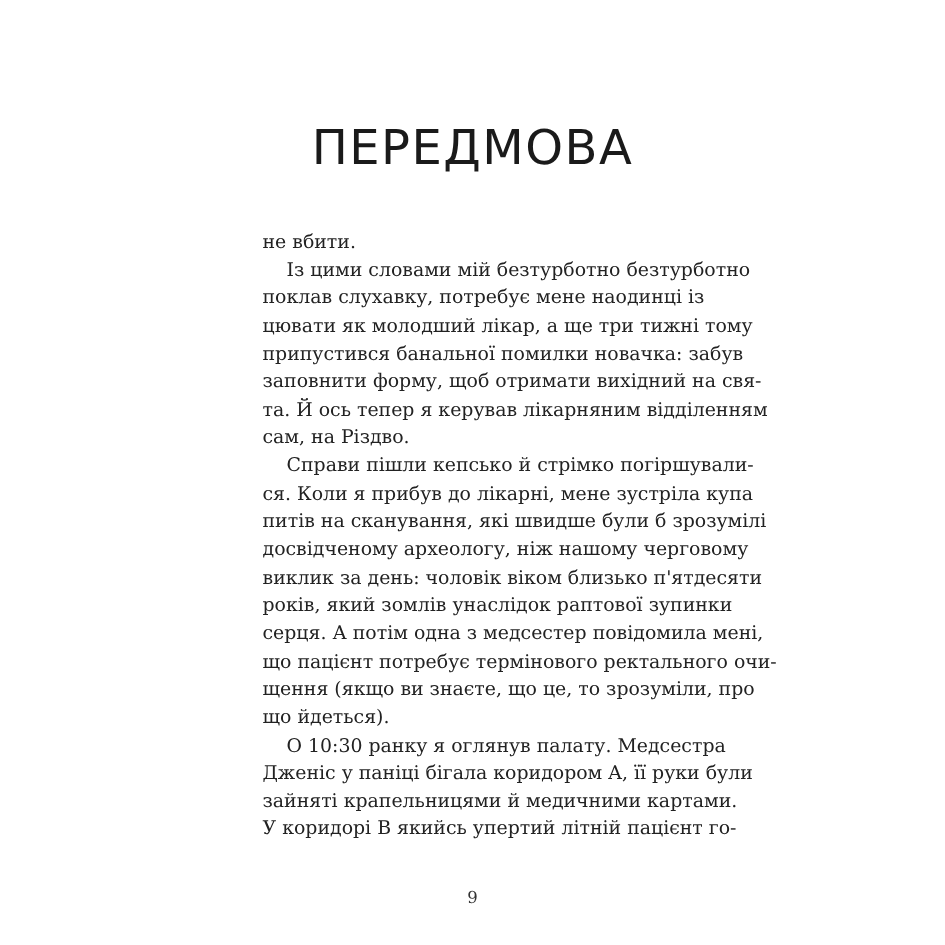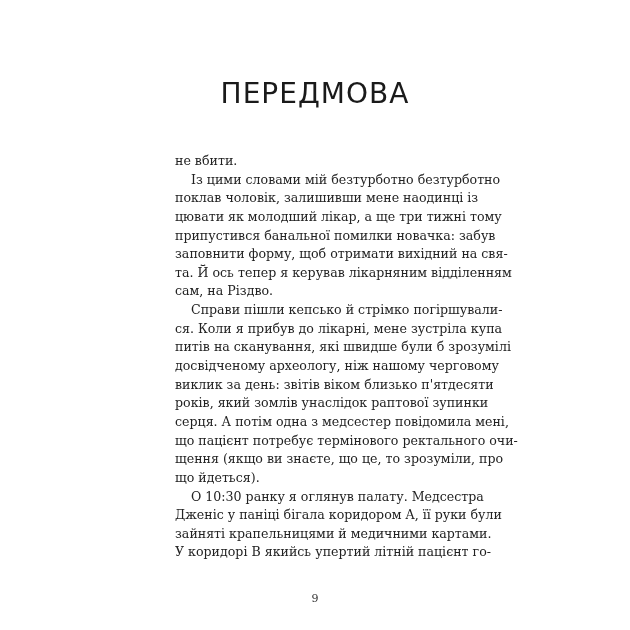--- a/index.html
+++ b/index.html
@@ -2,21 +2,21 @@
 <html><head>
   <meta charset="utf-8">
   <style>
     html, body { margin: 0; padding: 0; background: #ffffff; }
     body { width: 630px; height: 630px; position: relative; overflow: hidden; }
     .page { position: absolute; left: 0; top: 0; width: 630px; height: 630px; background: #fff; }
     .title {
       position: absolute; left: 0; width: 630px; top: 58px;
       text-align: center;
       font-family: "DejaVu Sans", sans-serif;
-      font-size: 28px; letter-spacing: 1px; color: #1a1a1a;
+      font-size: 32px; letter-spacing: 1px; color: #1a1a1a;
       font-weight: normal;
     }
     .body-text {
       position: absolute; left: 175px; top: 152px; width: 280px;
       font-family: "DejaVu Serif", serif;
       font-size: 12.6px; line-height: 18.65px; color: #222;
     }
     .line { display: block; white-space: nowrap; text-align: justify; text-align-last: justify; height: 18.65px; }
     .line.last { text-align-last: left; }
     .line.indent { padding-left: 16px; }
@@ -27,31 +27,31 @@
     }
   </style>
 </head>
 <body>
 
 <div class="page">
   <h1 class="title">ПЕРЕДМОВА</h1>
   <div class="body-text" id="body-text">
       <span class="line last">не вбити.</span>
       <span class="line indent">Із цими словами мій безтурботно безтурботно</span>
-      <span class="line">поклав чоловік, залишивши мене наодинці із</span>
+      <span class="line">поклав слухавку, потребує мене наодинці із</span>
       <span class="line">цювати як молодший лікар, а ще три тижні тому</span>
       <span class="line">припустився банальної помилки новачка: забув</span>
       <span class="line">заповнити форму, щоб отримати вихідний на свя-</span>
       <span class="line">та. Й ось тепер я керував лікарняним відділенням</span>
       <span class="line last">сам, на Різдво.</span>
       <span class="line indent">Справи пішли кепсько й стрімко погіршували-</span>
       <span class="line">ся. Коли я прибув до лікарні, мене зустріла купа</span>
       <span class="line">питів на сканування, які швидше були б зрозумілі</span>
       <span class="line">досвідченому археологу, ніж нашому черговому</span>
-      <span class="line">виклик за день: звітів віком близько п'ятдесяти</span>
+      <span class="line">виклик за день: чоловік віком близько п'ятдесяти</span>
       <span class="line">років, який зомлів унаслідок раптової зупинки</span>
       <span class="line">серця. А потім одна з медсестер повідомила мені,</span>
       <span class="line">що пацієнт потребує термінового ректального очи-</span>
       <span class="line">щення (якщо ви знаєте, що це, то зрозуміли, про</span>
       <span class="line last">що йдеться).</span>
       <span class="line indent">О 10:30 ранку я оглянув палату. Медсестра</span>
       <span class="line">Дженіс у паніці бігала коридором A, її руки були</span>
       <span class="line">зайняті крапельницями й медичними картами.</span>
       <span class="line">У коридорі B якийсь упертий літній пацієнт го-</span>
     </div>

